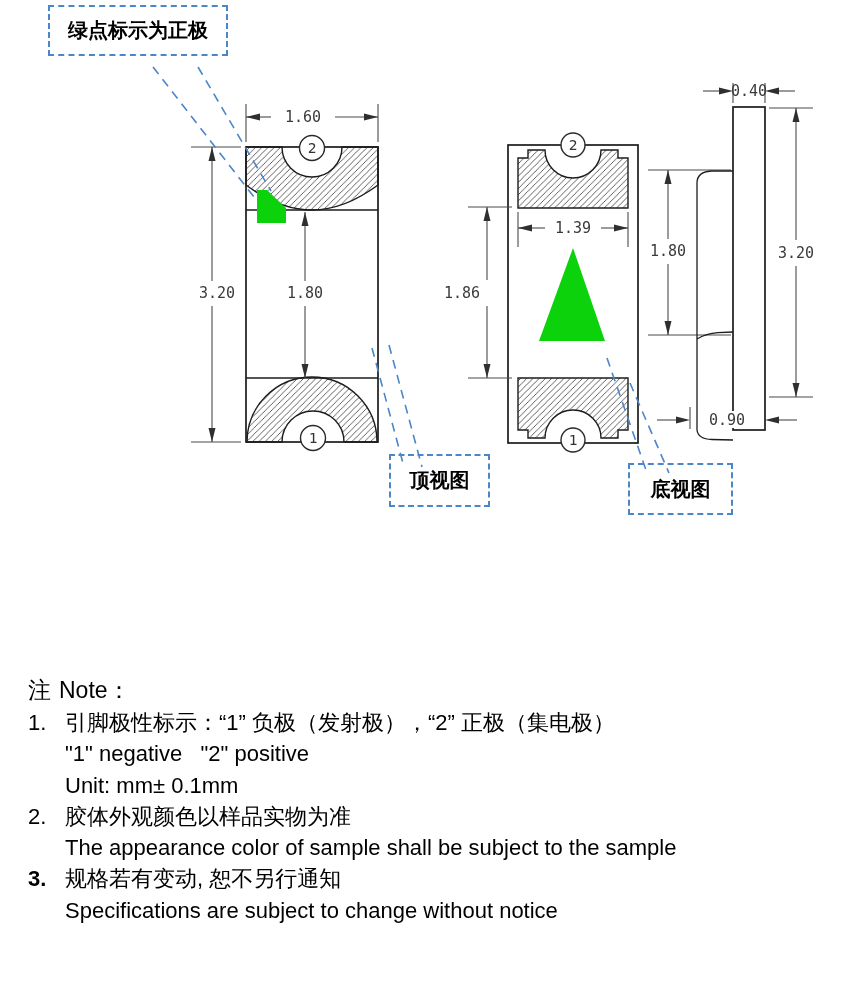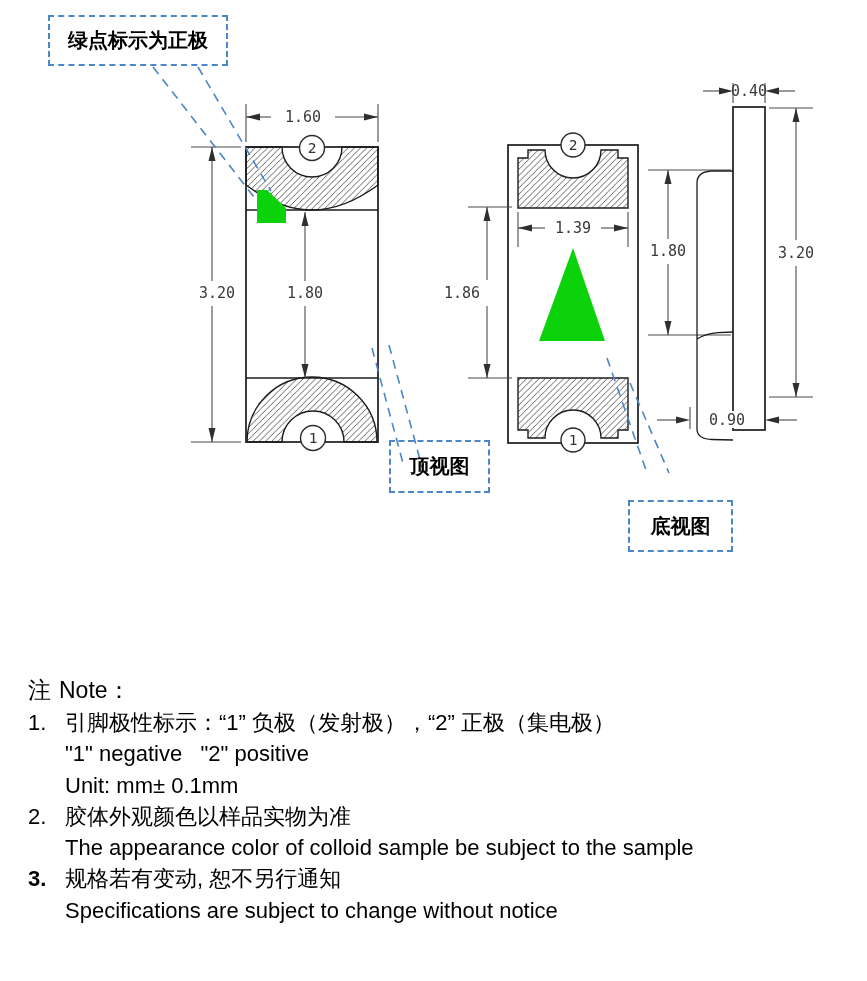--- a/index.html
+++ b/index.html
@@ -15,23 +15,23 @@
   .arr{fill:#2f2f2f;stroke:none;}
   .dim-text{font-family:"DejaVu Sans Mono","Liberation Mono",monospace;font-size:15px;fill:#3a3a3a;}
   .pin-circle{fill:#fff;stroke:#2a2a2a;stroke-width:1.4;}
   .pin-text{font-family:"DejaVu Sans Mono","Liberation Mono",monospace;font-size:14.5px;fill:#333;}
   .leader{stroke-width:1.6;fill:none;stroke-dasharray:9 6.5;}
 
   
   .callout{position:absolute;border:2px dashed #4A86C8;background:transparent;
            display:flex;align-items:center;justify-content:center;
            font-weight:bold;font-size:20px;color:#000;box-sizing:border-box;}
-  #callout-green{left:48px;top:15px;width:180px;height:51px;align-items:center;}
-  #callout-top{left:389px;top:440px;width:101px;height:53px;}
-  #callout-bottom{left:628px;top:500px;width:105px;height:52px;}
+  #callout-green{left:48px;top:5px;width:180px;height:51px;align-items:center;}
+  #callout-top{left:389px;top:454px;width:101px;height:53px;}
+  #callout-bottom{left:628px;top:463px;width:105px;height:52px;}
 
   
   .notes{position:absolute;left:28px;top:674px;width:810px;}
   .note-heading{font-weight:normal;font-size:23px;line-height:33px;}
   .note-heading .en{margin-left:8px;}
   .note-row{display:flex;line-height:31.3px;font-size:22px;}
   .note-marker{width:37px;flex:none;}
   .note-marker.bold{font-weight:bold;}
   .note-body{white-space:pre-wrap;}
 </style>
@@ -208,21 +208,21 @@
     <div class="note-row">
       <span class="note-marker"></span>
       <span class="note-body">Unit: mm± 0.1mm</span>
     </div>
     <div class="note-row">
       <span class="note-marker">2.</span>
       <span class="note-body">胶体外观颜色以样品实物为准</span>
     </div>
     <div class="note-row">
       <span class="note-marker"></span>
-      <span class="note-body">The appearance color of colloid sample be subject to the sample</span>
+      <span class="note-body">The appearance color of sample shall be subject to the sample</span>
     </div>
     <div class="note-row">
       <span class="note-marker bold">3.</span>
       <span class="note-body">规格若有变动, 恕不另行通知</span>
     </div>
     <div class="note-row">
       <span class="note-marker"></span>
       <span class="note-body">Specifications are subject to change without notice</span>
     </div>
   </div>

